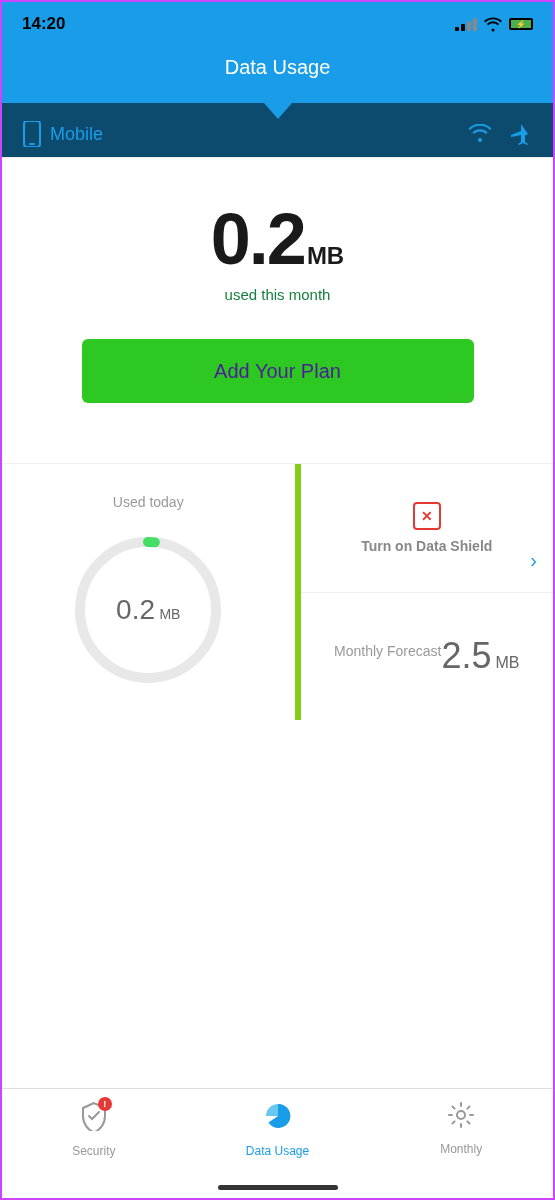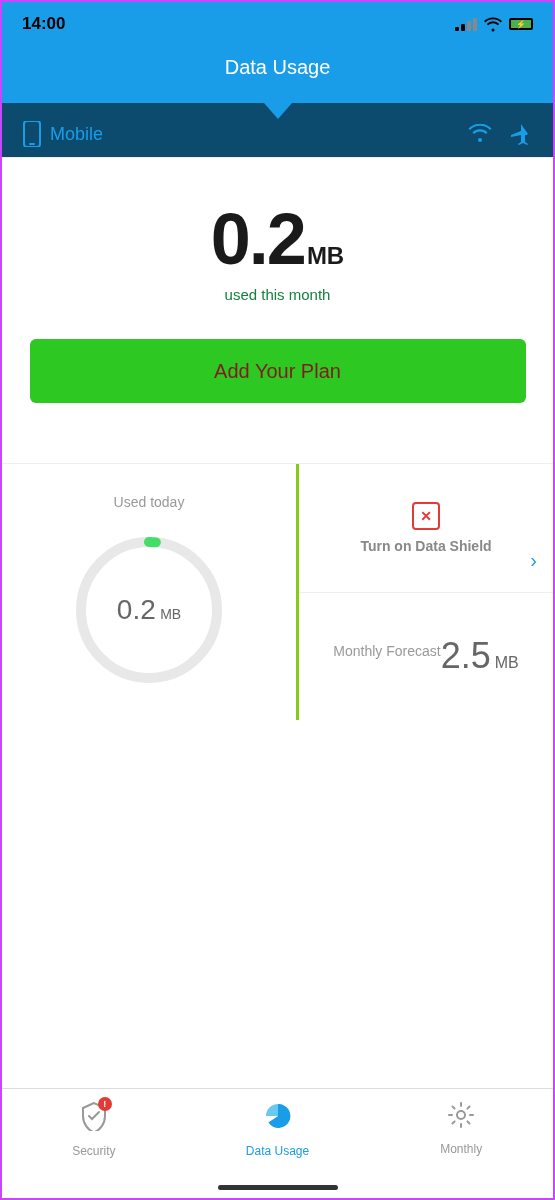--- a/index.html
+++ b/index.html
@@ -106,42 +106,42 @@
     }
     .data-label {
       color: #15803d;
       font-size: 15px;
       margin-top: 6px;
     }
 
     
     .add-plan-btn {
       background: #2dc922;
-      color: #7f1d1d;
+      color: #4c1d95;
       border: none;
       border-radius: 6px;
-      width: 496px;
+      width: 392px;
       height: 64px;
       font-size: 20px;
       font-weight: 500;
       cursor: pointer;
       margin-top: 36px;
     }
 
     
     .stats-grid {
       display: flex;
       width: 100%;
       border-top: 1px solid #eee;
       margin-top: 30px;
       flex: 1;
     }
     .stats-left {
       flex: 1;
-      border-right: 3px solid #84cc16;
+      border-right: 6px solid #84cc16;
       display: flex;
       flex-direction: column;
       align-items: center;
       padding: 30px 20px 30px;
     }
     .stats-right {
       flex: 1;
       display: flex;
       flex-direction: column;
     }
@@ -353,21 +353,21 @@
       left: 50%;
       transform: translate(-50%, -50%);
       color: #fff;
       font-size: 8px;
     }
   </style>
 </head>
 <body>
 
 <div class="status-bar">
-  <span class="status-time">14:00</span>
+  <span class="status-time">14:20</span>
   <div class="status-icons">
 
     <div class="signal-bars">
       <div class="signal-bar" style="height:4px;"></div>
       <div class="signal-bar" style="height:7px;"></div>
       <div class="signal-bar" style="height:10px; background:#888;"></div>
       <div class="signal-bar" style="height:13px; background:#888;"></div>
     </div>
 
     <svg width="20" height="16" viewBox="0 0 20 16">

